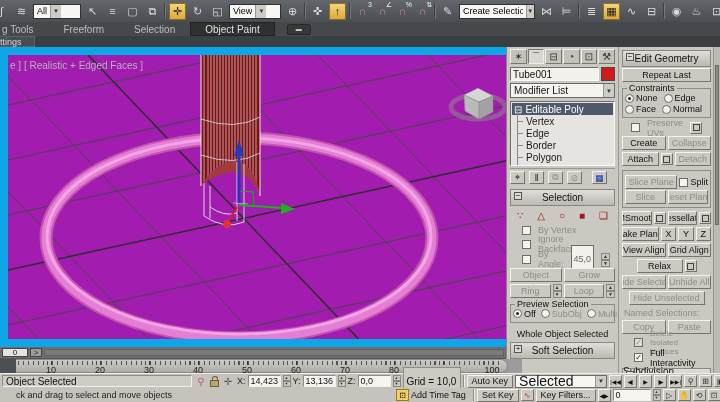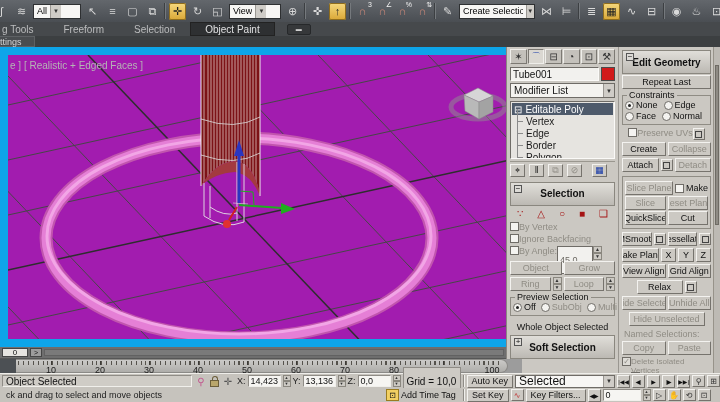--- a/index.html
+++ b/index.html
@@ -49,29 +49,29 @@
   .stack{background:#e6e4e0;border:1px solid;border-color:#6f6c67 #fbfaf8 #fbfaf8 #6f6c67;height:74px;padding:1px;margin:2px 0;overflow:hidden;position:relative}
   .srow{height:12px;display:flex;align-items:center;gap:3px;padding:0 2px;font-size:10px}
   .srow.root{background:#4e5a6b;color:#fff}
   .srow.child{padding-left:14px;position:relative;color:#1a1a1a}
   .srow.child::before{content:"";position:absolute;left:5px;top:6px;width:6px;height:1px;background:#8a8a8a}
   .srow.child::after{content:"";position:absolute;left:5px;top:-6px;width:1px;height:12px;background:#8a8a8a}
   .stools{display:flex;gap:4px;align-items:center;border-top:1px solid #9a978f;padding-top:2px;margin-bottom:2px}
   .sbtn{width:15px;height:13px;background:#ccc9c3;border:1px solid;border-color:#f3f2ef #76736d #76736d #f3f2ef;display:flex;align-items:center;justify-content:center;font-size:9px}
   .sbtn.dis{color:#908d86}
   .sbtn.blue{color:#1437a8}
-  .roll{height:24px;background:linear-gradient(#e0ded9,#bcb9b3);border:1px solid #8a877f;display:flex;align-items:center;justify-content:center;font-weight:bold;font-size:10px;position:relative;margin-top:3px;flex:0 0 auto}
+  .roll{height:17px;background:linear-gradient(#e0ded9,#bcb9b3);border:1px solid #8a877f;display:flex;align-items:center;justify-content:center;font-weight:normal;font-size:10px;position:relative;margin-top:3px;flex:0 0 auto}
   .pm{position:absolute;left:3px;top:2px;width:8px;height:8px;border:1px solid #555;background:#dcdad6;font-size:8px;line-height:6px;text-align:center;font-weight:normal}
   .pm.minus::after{content:"−"}
   .pm.plus::after{content:"+"}
   .btn{height:14px;background:#ccc9c3;border:1px solid;border-color:#f3f2ef #76736d #76736d #f3f2ef;display:flex;align-items:center;justify-content:center;font-size:9px;white-space:nowrap;overflow:hidden;color:#111}
   .btn.dis{color:#8f8c84}
   .sq{width:12px;height:12px;flex:0 0 auto;background:#ccc9c3;border:1px solid;border-color:#f3f2ef #76736d #76736d #f3f2ef;display:flex;align-items:center;justify-content:center}
   .sq::after{content:"";width:5px;height:5px;border:1px solid #444}
-  .cbrow{display:flex;gap:0;height:13px;font-size:9px;margin:1px 0}
+  .cbrow{display:flex;align-items:center;gap:7px;height:13px;font-size:9px;margin:1px 12px}
   .box{width:9px;height:9px;flex:0 0 auto;background:#f4f3f0;border:1px solid #6f6c67;font-size:8px;line-height:8px;text-align:center;color:#111}
   .box.checked::after{content:"✓"}
   .box.disch{color:#8f8c84;background:#dddbd6}
   .rdot{width:9px;height:9px;flex:0 0 auto;border-radius:50%;background:#f4f3f0;border:1px solid #6f6c67;position:relative}
   .rdot.on::after{content:"";position:absolute;left:2px;top:2px;right:2px;bottom:2px;background:#222;border-radius:50%}
   .rbrow{display:flex;align-items:center;gap:2px;font-size:9px}
   .dis{color:#8f8c84}
   .grp{border:1px solid #8f8c84;position:relative;margin-top:5px;margin-bottom:2px;padding:3px 2px 2px}
   .glabel{position:absolute;top:-6px;left:4px;background:#cbc8c2;padding:0 2px;font-size:9px}
   .spin{width:9px;height:14px;display:flex;flex-direction:column;flex:0 0 auto}
@@ -91,36 +91,36 @@
   .tsnext{width:12px;height:9px;background:#9c9c9c;border:1px solid #454545;font-size:7px;display:flex;align-items:center;justify-content:center}
   .tstrack{flex:1;height:7px;background:#7a7a7a;border:1px solid #616161}
   .ruler{position:absolute;left:16px;top:359px;width:506px;height:28px;background:#9c9c9c}
   .rtrack{position:absolute;left:0;top:0;width:492px;height:14px;background:linear-gradient(#cbcac8,#aeadaa);border:1px solid #8b8a87;border-left:none;border-radius:0 7px 7px 0}
   .rtrack::before{content:"";position:absolute;left:2px;right:8px;top:1px;height:4px;background:repeating-linear-gradient(90deg,#55524c 0 1px,transparent 1px 4.9px)}
   .rnum{position:absolute;top:5px;font-size:9px;color:#1c1c1c;transform:translateX(-50%)}
   .rnum::before{content:"";position:absolute;top:-4px;left:50%;width:1px;height:4px;background:#3c3a36}
 
   
   .srow1{position:absolute;left:0;top:373px;width:720px;height:15px;background:#c6c3bd;border-top:1px solid #efeeea;display:flex;align-items:center;gap:2px;padding:0 2px}
-  .srow2{position:absolute;left:0;top:388px;width:720px;height:14px;background:#c6c3bd;display:flex;align-items:center;gap:2px;padding:0 6px}
+  .srow2{position:absolute;left:0;top:388px;width:720px;height:14px;background:#c6c3bd;display:flex;align-items:center;gap:2px;padding:0 16px}
   .statusbox{width:190px;height:12px;background:#cfccc6;border:1px solid;border-color:#8f8c86 #f0efeb #f0efeb #8f8c86;padding:0 3px;display:flex;align-items:center;overflow:hidden;white-space:nowrap;flex:0 0 auto}
   .sicon{width:14px;height:13px;display:flex;align-items:center;justify-content:center;font-size:10px;color:#555;flex:0 0 auto}
   .sicon.pink{color:#c2558d}
   .lock{width:9px;height:7px;background:#b9a66b;border:1px solid #6b5e3a;position:relative;margin-top:4px;flex:0 0 auto}
   .lock::before{content:"";position:absolute;top:-5px;left:1px;width:4px;height:4px;border:1px solid #6b5e3a;border-bottom:none;border-radius:3px 3px 0 0}
   .xyzlab{font-size:9px;color:#222;flex:0 0 auto}
   .xf{width:33px;height:12px;background:#f6f5f2;border:1px solid;border-color:#8f8c86 #f0efeb #f0efeb #8f8c86;padding:0 2px;font-size:9px;display:flex;align-items:center;flex:0 0 auto}
   .spin2{width:8px;height:12px;display:flex;flex-direction:column;flex:0 0 auto}
   .spin2::before,.spin2::after{flex:1;background:#ccc9c3;border:1px solid #8a877f;font-size:4px;line-height:4px;text-align:center;color:#333}
   .spin2::before{content:"▲"}
   .spin2::after{content:"▼"}
   .gridbox{width:58px;height:28px;background:#cdcac4;border:1px solid #8f8c86;display:flex;align-items:center;padding:0 3px;font-size:10px;flex:0 0 auto}
   .vsep{width:2px;height:12px;border-left:1px solid #8f8c86;border-right:1px solid #f0efeb;flex:0 0 auto}
   .gbtn{height:13px;background:#ccc9c3;border:1px solid;border-color:#f3f2ef #76736d #76736d #f3f2ef;display:flex;align-items:center;justify-content:center;font-size:9px;padding:0 4px;flex:0 0 auto;white-space:nowrap}
-  .scombo{width:100px;height:13px;background:#f7f6f4;border:1px solid #6f6c67;display:flex;align-items:center;padding-left:3px;font-size:12px;flex:0 0 auto}
+  .scombo{width:92px;height:13px;background:#f7f6f4;border:1px solid #6f6c67;display:flex;align-items:center;padding-left:3px;font-size:14px;flex:0 0 auto}
   .pbtn{width:13px;height:13px;background:#ccc9c3;border:1px solid;border-color:#f3f2ef #76736d #76736d #f3f2ef;display:flex;align-items:center;justify-content:center;font-size:6px;flex:0 0 auto}
   .nbtn{width:13px;height:12px;background:#ccc9c3;border:1px solid;border-color:#f3f2ef #76736d #76736d #f3f2ef;display:flex;align-items:center;justify-content:center;font-size:8px;color:#333;flex:0 0 auto}
   .ybtn{width:13px;height:12px;background:#f2d063;border:1px solid #9a7c20;display:flex;align-items:center;justify-content:center;font-size:8px;flex:0 0 auto}
   .prompt{flex:0 0 378px;font-size:9px;color:#222;overflow:hidden;white-space:nowrap}
   .att{font-size:9px;flex:0 0 60px}
   .kficon{color:#c03030}
 </style>
 </head>
 <body>
 
@@ -416,29 +416,25 @@
     </div>
     <div class="r2">
       <div class="btn">Attach</div>
       <span class="sq"></span>
       <div class="btn dis">Detach</div>
     </div>
     <div class="grp" style="margin-top:3px">
       <div class="r2">
         <div class="btn dis">Slice Plane</div>
         <span class="box"></span>
-        <span style="font-size:9px">Make</span>
+        <span style="font-size:9px">Split</span>
       </div>
       <div class="r2">
         <div class="btn dis">Slice</div>
         <div class="btn dis">Reset Plane</div>
-      </div>
-      <div class="r2">
-        <div class="btn">QuickSlice</div>
-        <div class="btn">Cut</div>
       </div>
     </div>
     <div class="r2">
       <div class="btn">MSmooth</div>
       <span class="sq"></span>
       <div class="btn">Tessellate</div>
       <span class="sq"></span>
     </div>
     <div class="r2">
       <div class="btn" style="flex:2.6">Make Planar</div>

